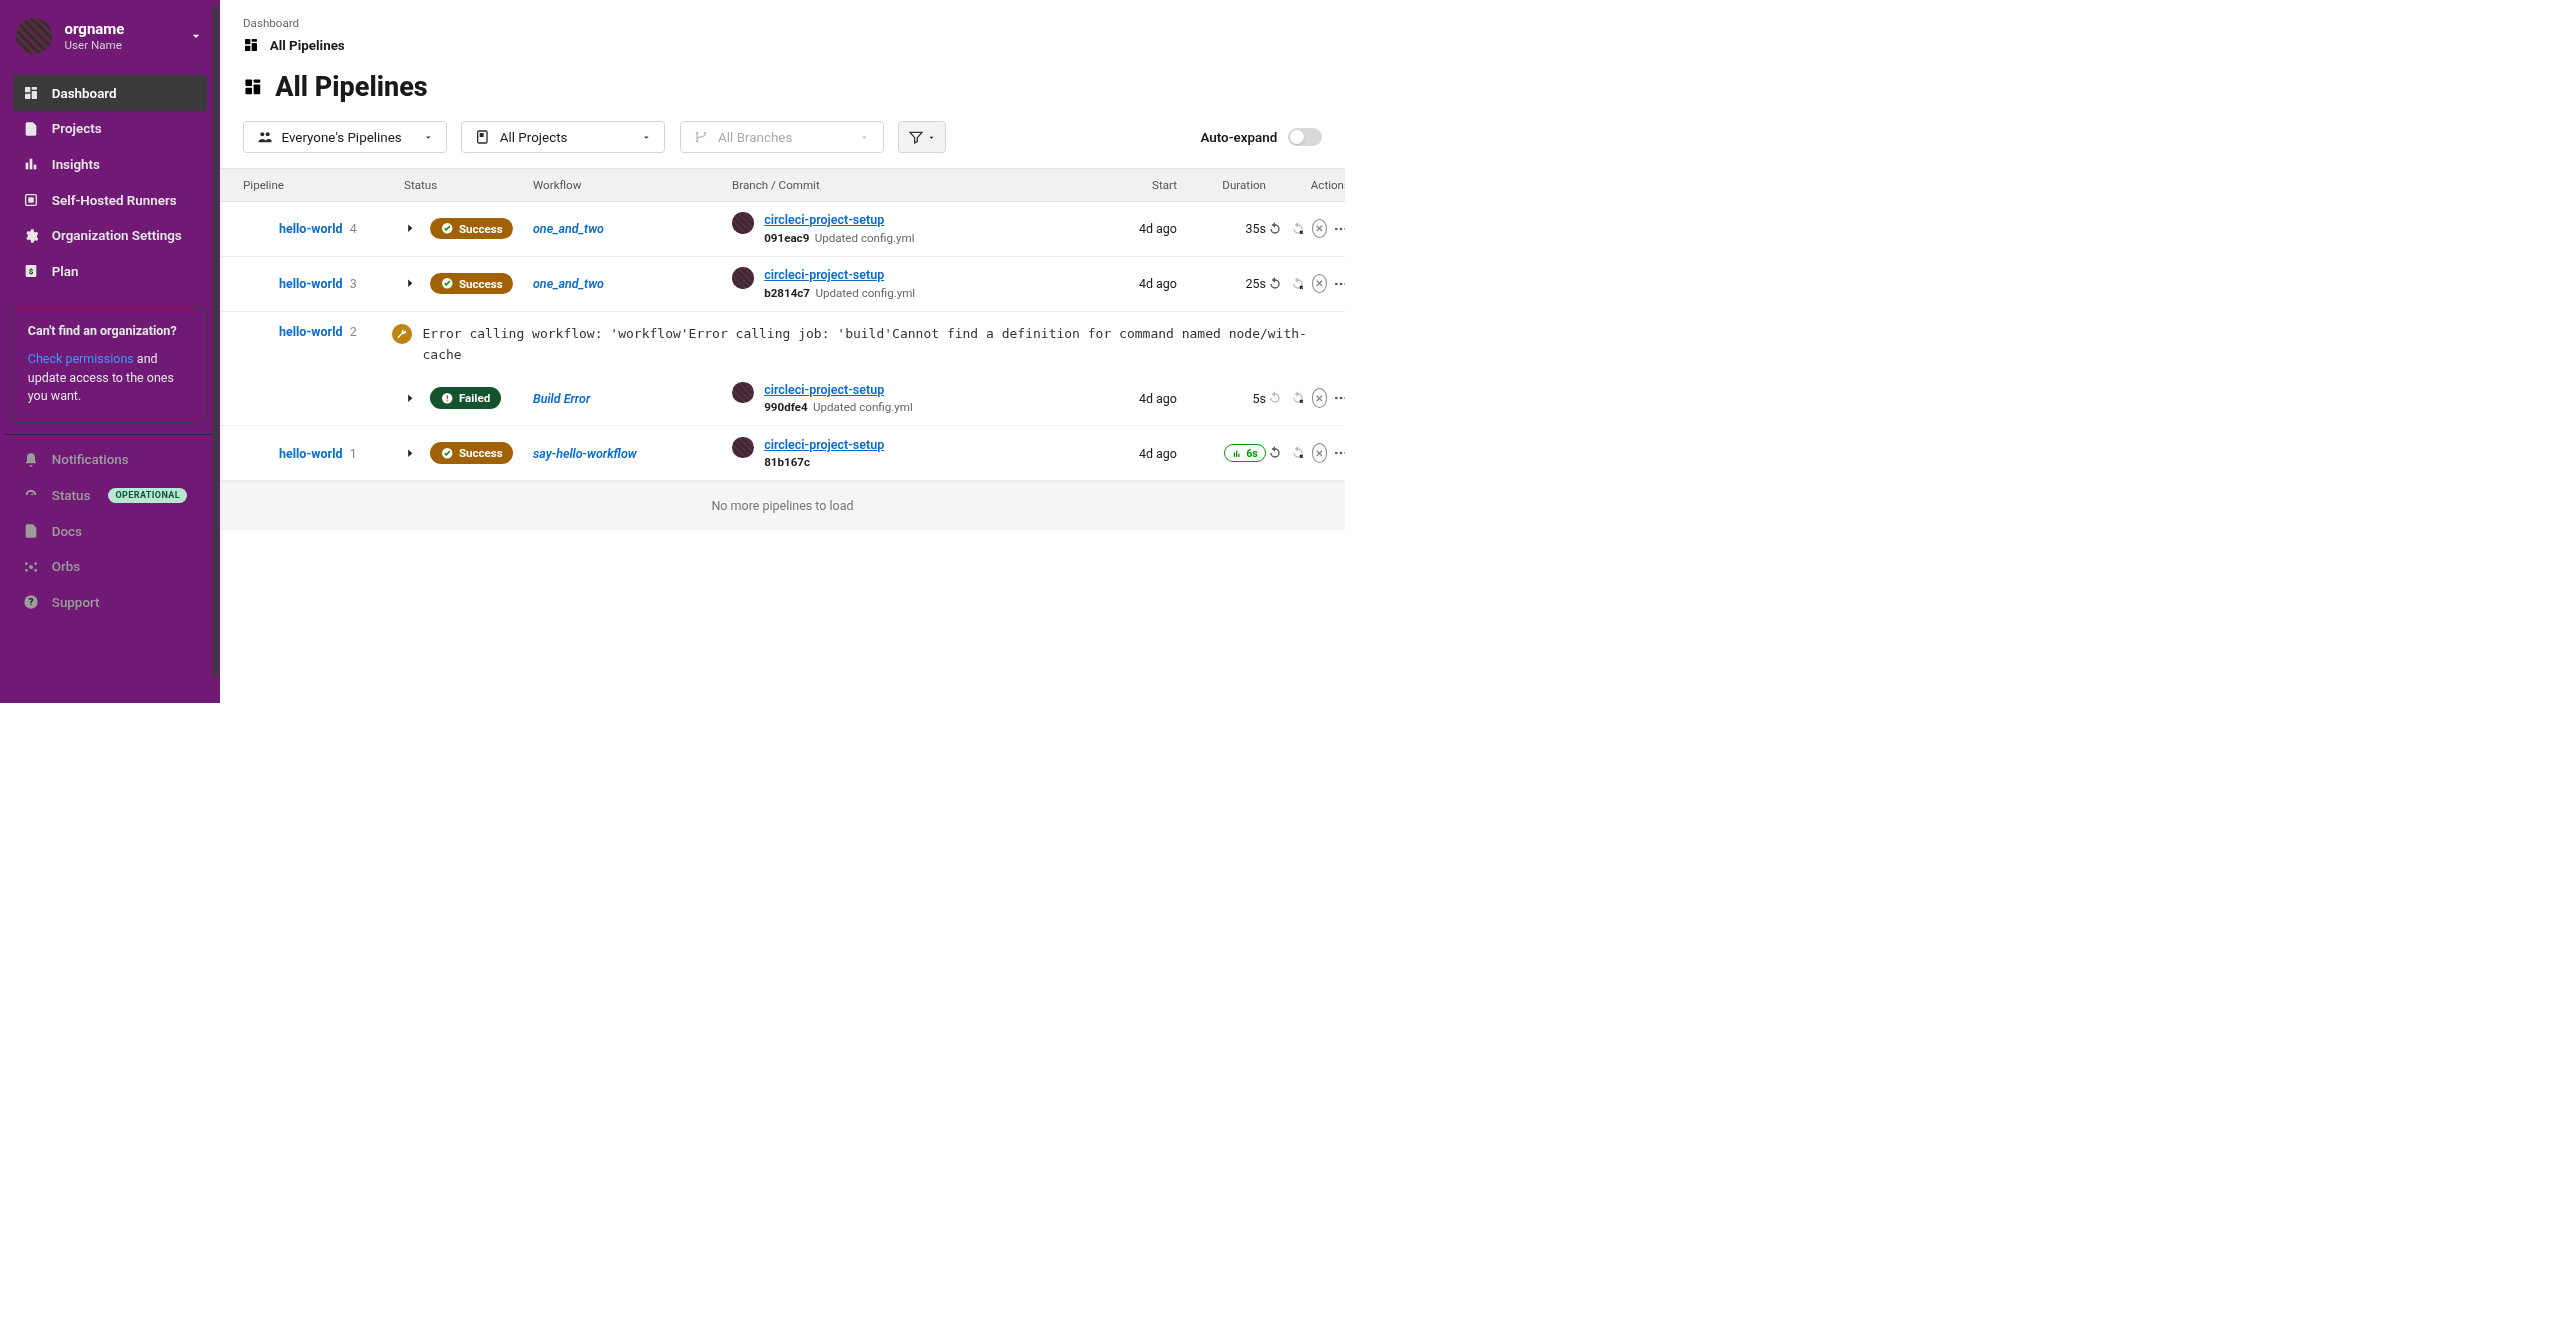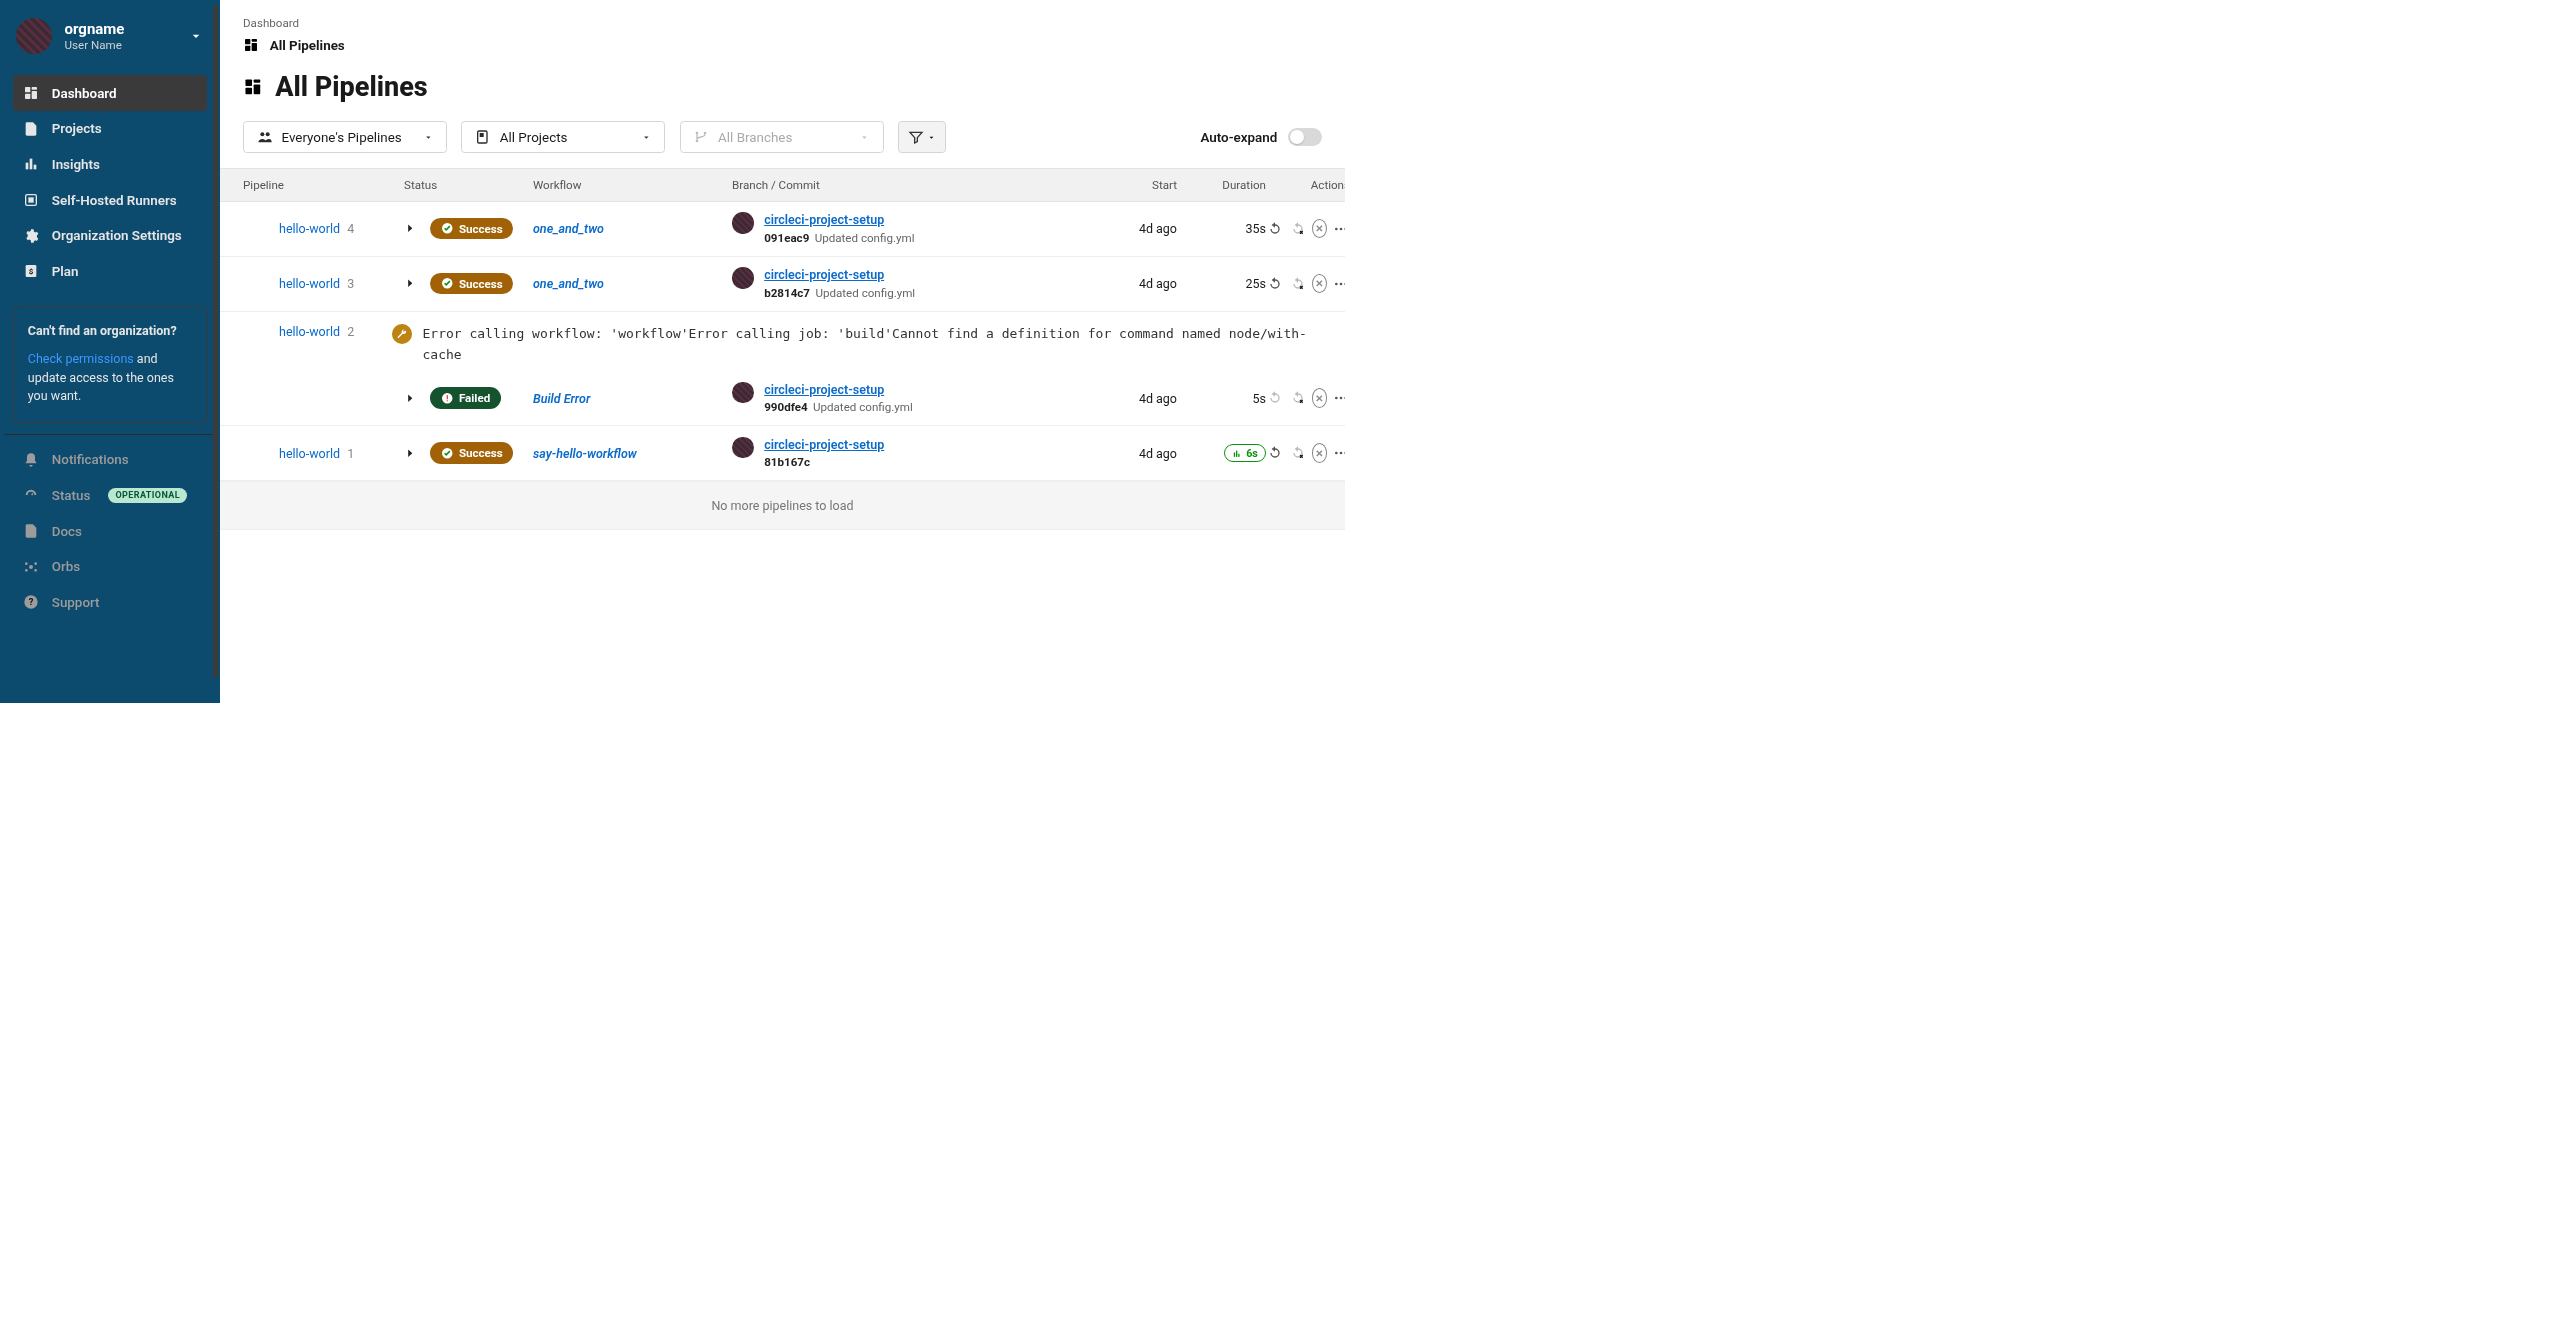--- a/index.html
+++ b/index.html
@@ -10,21 +10,21 @@
   background: #fff;
   width: 1345px;
   height: 703px;
   overflow: hidden;
 }
 .app { display: flex; height: 100%; }
 
 
 .sidebar {
   width: 220px;
-  background: #0c4a6e;
+  background: #701a75;
   color: #fff;
   display: flex;
   flex-direction: column;
   overflow-y: auto;
   align-items: flex-end;
 }
 .sidebar-inner { padding: 0 0 14.3px 0; position: relative; }
 .sidebar-scrollbar {
   position: absolute;
   right: 1.8px; top: 5.4px;
@@ -140,21 +140,21 @@
   background:#f1f1f1; border-top:0.9px solid #e4e4e4; border-bottom:0.9px solid #e4e4e4;
 }
 .thead .c-start, .thead .c-dur { text-align:right; }
 .trow {
   display:grid;
   grid-template-columns: 161px 129px 199px 352px 93px 89px 84px;
   padding: 10.7px 23px; align-items:center;
   border-bottom:0.9px solid #eee;
 }
 .trow .c-start, .trow .c-dur { text-align:right; font-size:12.5px; }
-.pipeline-link { color:#0b6bcb; font-weight:400; text-decoration:none;padding-left:36px; }
+.pipeline-link { color:#0b6bcb; font-weight:700; text-decoration:none;padding-left:36px; }
 .pipeline-num { color:#888; margin-left:7.2px; }
 .expander { width:12.5px; height:12.5px; display:inline-block; margin-right:10.7px; cursor:pointer; }
 .expander svg { width:12.5px; height:12.5px; fill:#222; }
 
 .badge { display:inline-flex; align-items:center; gap:5.4px; padding:3.6px 10.7px; border-radius:12.5px; font-size:11.6px; font-weight:700; color:#fff; }
 .badge-success { background:#a16207; }
 .badge-failed { background:#14532d; }
 .badge svg { width:12.5px; height:12.5px; fill:#fff; }
 
 .wf-link { color:#0b6bcb; font-weight:600; text-decoration:none;font-style:italic; }

